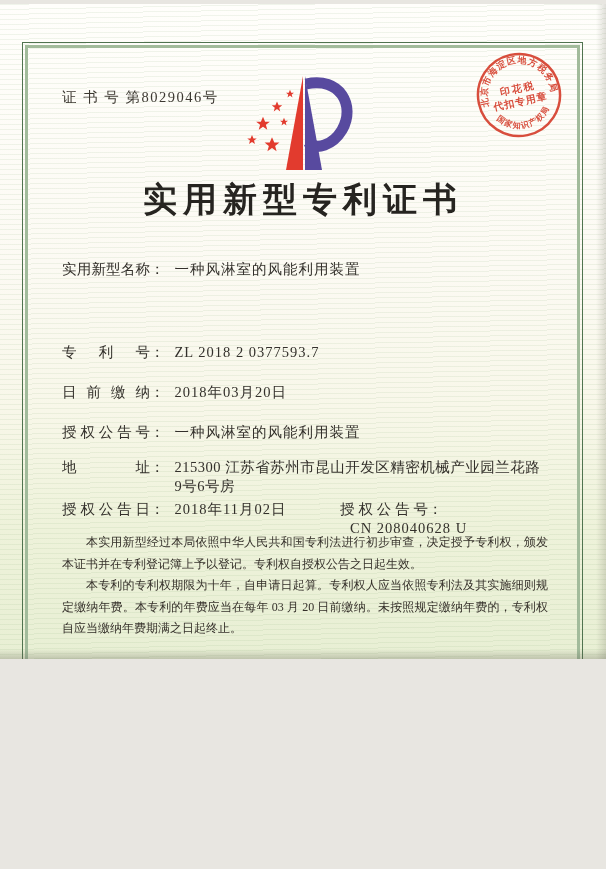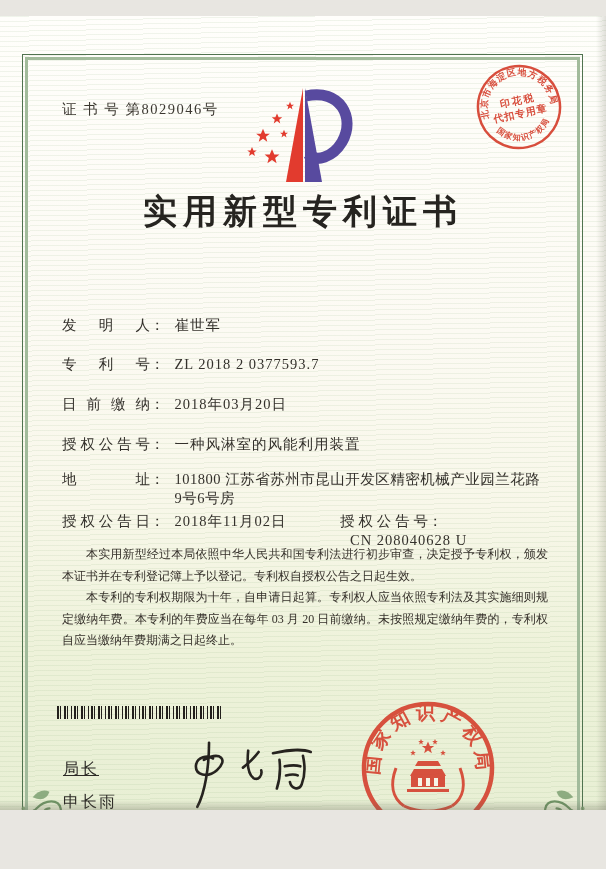--- a/index.html
+++ b/index.html
@@ -1,16 +1,16 @@
 <!DOCTYPE html>
 <html><head>
 <meta charset="utf-8">
 <style>
   html,body{margin:0;padding:0;background:#e8e6e1;}
-  #scan{position:relative;width:606px;height:794px;overflow:hidden;margin:16px auto;
+  #scan{position:relative;width:606px;height:655px;overflow:hidden;margin:4px auto;
     font-family:"Liberation Serif","DejaVu Serif",serif;
     background:
       repeating-linear-gradient(179deg, rgba(139,178,125,0.13) 0px, rgba(139,178,125,0.13) 1px, transparent 1px, transparent 5px),
       linear-gradient(180deg,#fffefb 0%, #fcfaf3 40%, #f8f7e9 62%, #eef2da 80%, #e8efd4 100%);
   }
   .edge-r{position:absolute;top:0;right:0;width:10px;height:100%;
     background:linear-gradient(90deg,transparent,rgba(110,110,95,.22));z-index:9;}
   .edge-b{position:absolute;left:0;bottom:0;width:100%;height:10px;
     background:linear-gradient(180deg,transparent,rgba(100,100,85,.3));z-index:9;}
   .frame{position:absolute;left:22px;top:38px;width:559px;height:806px;
@@ -104,34 +104,34 @@
       <use href="#star-shape" transform="translate(35,33) scale(0.55)"></use>
       <use href="#star-shape" transform="translate(21,50) scale(0.72)"></use>
       <use href="#star-shape" transform="translate(42,48) scale(0.42)"></use>
       <use href="#star-shape" transform="translate(30,71) scale(0.78)"></use>
       <use href="#star-shape" transform="translate(10,66) scale(0.5)"></use>
     </g>
   </svg>
 
   <div class="title">实用新型专利证书</div>
 
-  <div class="row" style="top:300px">
-    <span class="flabel">发明人</span><span class="fcolon">：</span><span class="fvalue">崔世军</span>
+  <div class="row" style="top:256px">
+    <span class="flabel">实用新型名称</span><span class="fcolon">：</span><span class="fvalue">一种风淋室的风能利用装置</span>
   </div>
   <div class="row" style="top:339px">
     <span class="flabel">专利号</span><span class="fcolon">：</span><span class="fvalue">ZL 2018 2 0377593.7</span>
   </div>
   <div class="row" style="top:379px">
     <span class="flabel">日前缴纳</span><span class="fcolon">：</span><span class="fvalue">2018年03月20日</span>
   </div>
   <div class="row" style="top:419px">
     <span class="flabel">授权公告号</span><span class="fcolon">：</span><span class="fvalue">一种风淋室的风能利用装置</span>
   </div>
   <div class="row" style="top:454px">
-    <span class="flabel">地址</span><span class="fcolon">：</span><span class="fvalue addr">101800 江苏省苏州市昆山开发区精密机械产业园兰花路9号6号房</span>
+    <span class="flabel">地址</span><span class="fcolon">：</span><span class="fvalue addr">215300 江苏省苏州市昆山开发区精密机械产业园兰花路9号6号房</span>
   </div>
   <div class="row" style="top:496px">
     <span class="flabel">授权公告日</span><span class="fcolon">：</span><span class="fvalue">2018年11月02日</span>
     <span class="grant2">
       <span class="flabel">授权公告号</span><span class="fcolon">：</span><span class="fvalue">CN 208040628 U</span>
     </span>
   </div>
 
   <div class="paras">
     <p>本实用新型经过本局依照中华人民共和国专利法进行初步审查，决定授予专利权，颁发本证书并在专利登记簿上予以登记。专利权自授权公告之日起生效。</p>

